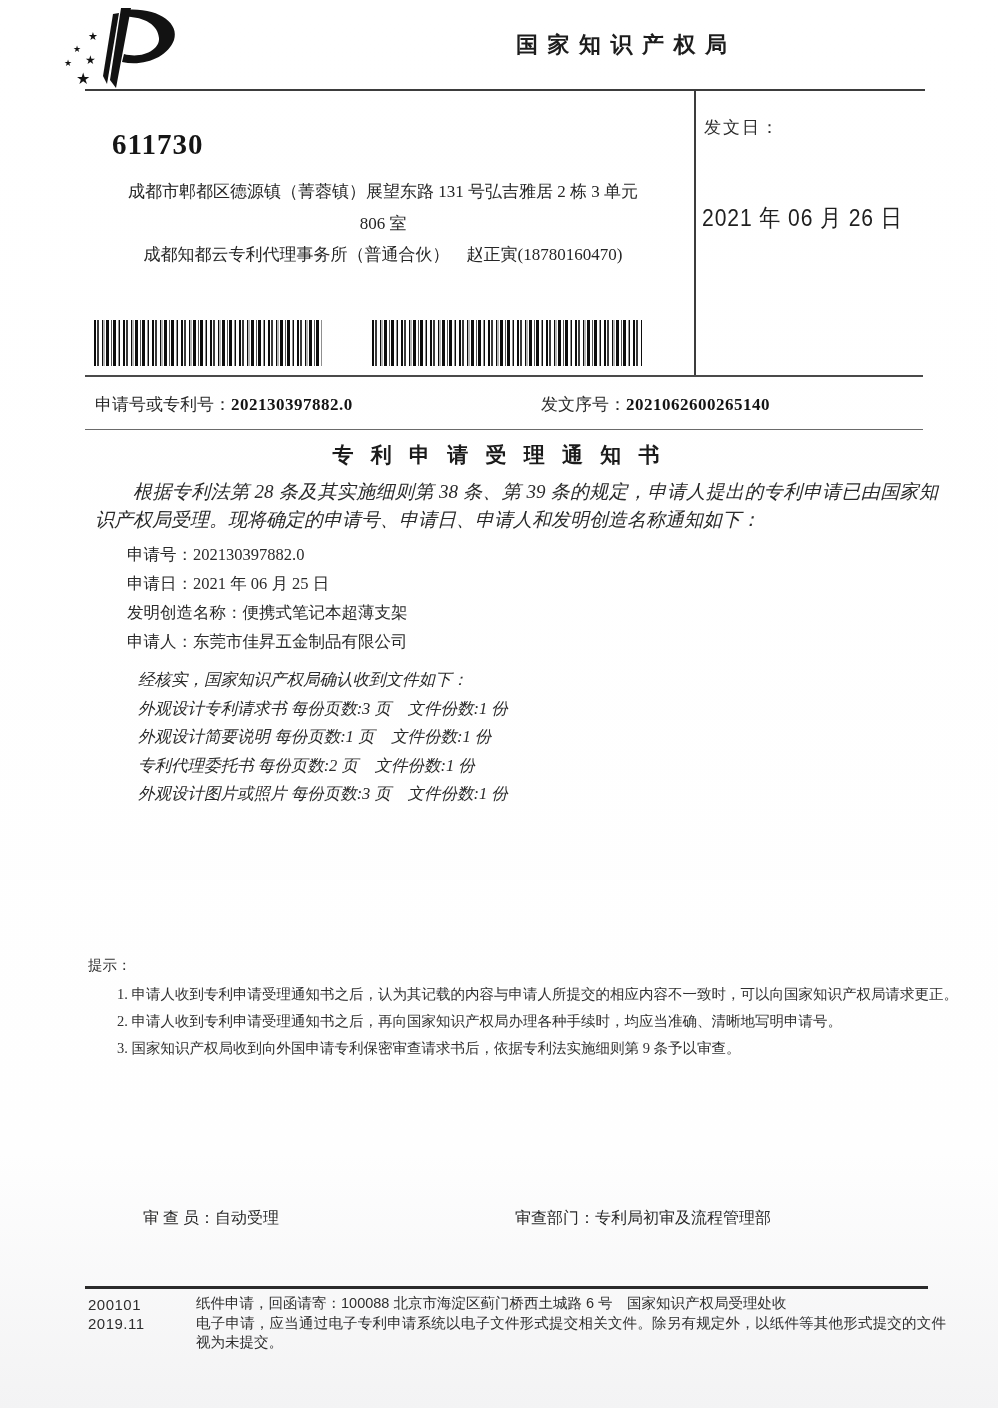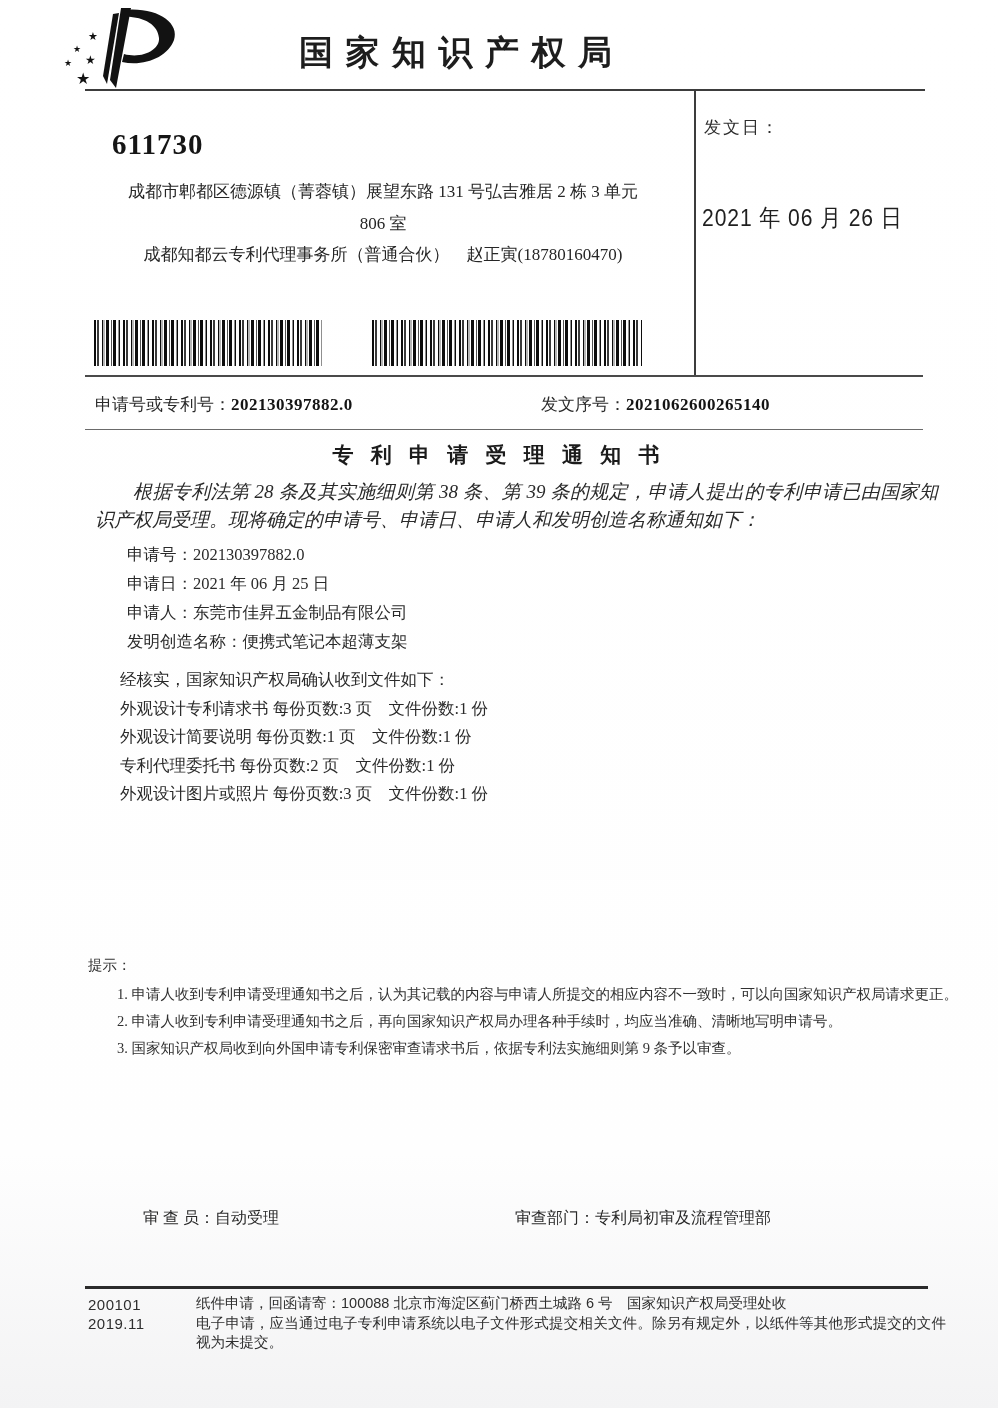--- a/index.html
+++ b/index.html
@@ -9,21 +9,21 @@
     margin:0 auto;
     background:linear-gradient(180deg,#ffffff 0%,#fefefe 82%,#f3f3f4 100%);
     font-family:"Liberation Serif","DejaVu Serif",serif;
     color:#2a2a2a;
     overflow:hidden;
   }
   
   .logo{position:absolute;left:60px;top:4px;width:130px;height:86px;}
   .agency-title{
     position:absolute;left:299px;top:30px;width:430px;
-    text-align:left;font-size:34px;font-weight:bold;letter-spacing:2px;color:#1d1d1d;
+    text-align:right;font-size:22px;font-weight:bold;letter-spacing:2px;color:#1d1d1d;
     white-space:nowrap;
   }
   .rule{position:absolute;background:#4a4a4a;}
   .rule-header{left:85px;top:89px;width:840px;height:2px;background:#3c3c3c;}
   .rule-mid{left:85px;top:375px;width:838px;height:2px;}
   .rule-under-numbers{left:85px;top:429px;width:838px;height:1px;background:#6a6a6a;}
   .vline{position:absolute;left:694px;top:90px;width:2px;height:286px;background:#3c3c3c;}
   .rule-footer{left:85px;top:1286px;width:843px;height:3px;background:#2b2b2b;}
   
   .postcode{position:absolute;left:112px;top:128px;font-size:29px;font-weight:bold;letter-spacing:1px;color:#151515;}
@@ -57,21 +57,21 @@
   
   .notice-title{
     position:absolute;left:0;top:441px;width:998px;text-align:center;
     font-size:21px;font-weight:bold;letter-spacing:6px;color:#1b1b1b;white-space:nowrap;
   }
   .para1{
     position:absolute;left:95px;top:478px;width:843px;
     font-size:19px;line-height:28px;text-indent:2em;text-align:justify;margin:0;font-style:italic;
   }
   .fields{position:absolute;left:127px;top:540px;font-size:16.5px;line-height:29px;}
-  .files{position:absolute;left:120px;top:666px;font-size:16.5px;line-height:28.5px;}
+  .files{position:absolute;left:138px;top:666px;font-size:16.5px;line-height:28.5px;font-style:italic;}
   
   .tips-heading{position:absolute;left:88px;top:956px;font-size:14.5px;color:#303030;}
   .tips{position:absolute;left:88px;top:981px;width:877px;font-size:14.5px;color:#303030;}
   .tips p{margin:0;line-height:27px;text-indent:2em;text-align:justify;}
   
   .signoff{position:absolute;left:0;top:1208px;width:998px;height:24px;font-size:16px;}
   .signoff .examiner{position:absolute;left:143px;white-space:nowrap;}
   .signoff .dept{position:absolute;left:515px;white-space:nowrap;}
   
   .footer{
@@ -122,22 +122,22 @@
     <span class="serial"><span>发文序号：</span><b>2021062600265140</b></span>
   </div>
   <div class="rule rule-under-numbers"></div>
 
   <div class="notice-title">专 利 申 请 受 理 通 知 书</div>
   <p class="para1">根据专利法第 28 条及其实施细则第 38 条、第 39 条的规定，申请人提出的专利申请已由国家知识产权局受理。现将确定的申请号、申请日、申请人和发明创造名称通知如下：</p>
 
   <div class="fields">
     <div>申请号：202130397882.0</div>
     <div>申请日：2021 年 06 月 25 日</div>
+    <div>发明创造名称：便携式笔记本超薄支架</div>
     <div>申请人：东莞市佳昇五金制品有限公司</div>
-    <div>发明创造名称：便携式笔记本超薄支架</div>
   </div>
 
   <div class="files">
     <div>经核实，国家知识产权局确认收到文件如下：</div>
     <div>外观设计专利请求书 每份页数:3 页　文件份数:1 份</div>
     <div>外观设计简要说明 每份页数:1 页　文件份数:1 份</div>
     <div>专利代理委托书 每份页数:2 页　文件份数:1 份</div>
     <div>外观设计图片或照片 每份页数:3 页　文件份数:1 份</div>
   </div>
 

